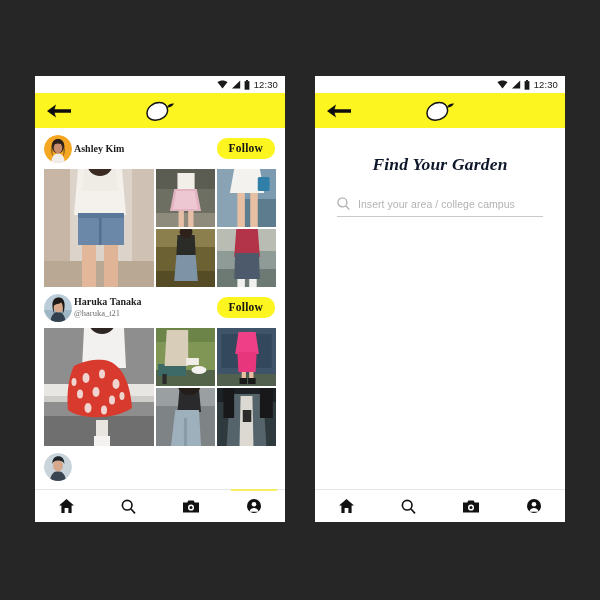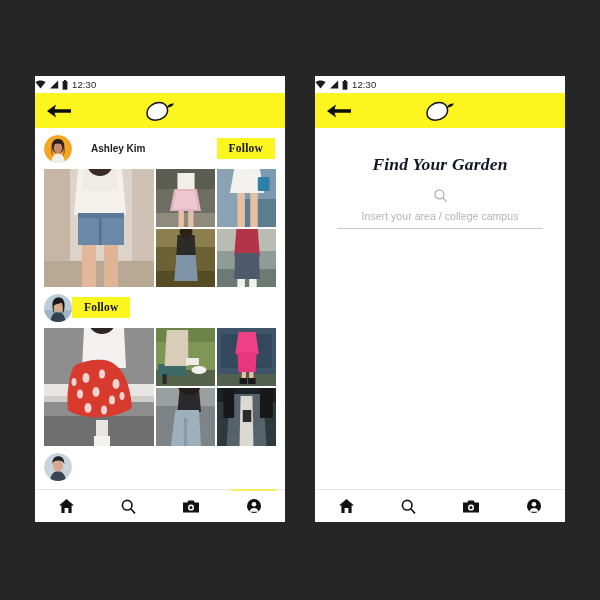--- a/index.html
+++ b/index.html
@@ -32,20 +32,21 @@
   }
   #phone-feed   { left: 35px; }
   #phone-search { left: 315px; }
 
   
   .status-bar {
     height: 17px;
     background: #ffffff;
     display: flex;
     align-items: center;
+    justify-content: flex-end;
     padding-right: 7px;
     gap: 4px;
     flex: 0 0 auto;
   }
   .status-icons { display: flex; align-items: center; gap: 3px; }
   .st-ico { display: block; }
   .status-time {
     font-size: 9.5px;
     color: #1a1a1a;
     font-family: "Liberation Sans", sans-serif;
@@ -102,45 +103,46 @@
   }
   .avatar {
     width: 28px;
     height: 28px;
     border-radius: 50%;
     flex: 0 0 auto;
     overflow: hidden;
     position: relative;
   }
   .user-meta {
-    margin-left: 19px;
+    margin-left: 2px;
     flex: 1 1 auto;
     min-width: 0;
     display: flex;
     flex-direction: column;
     justify-content: center;
+    font-family: Liberation Serif, serif;
   }
   .user-name {
     font-size: 10px;
     font-weight: bold;
     color: #1d1d1d;
     line-height: 12px;
     white-space: nowrap;
   }
   .user-handle {
     font-size: 8.5px;
     color: #6d6d6d;
     line-height: 11px;
     white-space: nowrap;
   }
   .follow-btn {
     flex: 0 0 auto;
     background: #fdf520;
     border: none;
-    border-radius: 0;
+    border-radius: 10px;
     height: 21px;
     padding: 0 12px;
     font-family: "Liberation Serif", serif;
     font-weight: bold;
     font-size: 11.5px;
     color: #141414;
     letter-spacing: 0.2px;
     cursor: pointer;
     line-height: 21px;
   }
@@ -195,27 +197,26 @@
     text-align: center;
     font-family: "Liberation Serif", serif;
     font-style: italic;
     font-weight: bold;
     font-size: 17.5px;
     color: #0f172a;
     margin-top: 26px;
     letter-spacing: 0.2px;
   }
   .search-field {
-    margin-top: 14px;
+    margin-top: 22px;
     display: flex;
     align-items: center;
     gap: 8px;
     border-bottom: 1.5px solid #c9c9c9;
     padding-bottom: 6px;
-    flex-direction: column;
   }
   .search-placeholder {
     font-size: 10.5px;
     color: #b3b3b3;
     font-family: "Liberation Sans", sans-serif;
     letter-spacing: 0.05px;
   }
 </style>
 </head>
 <body>
@@ -339,20 +340,24 @@
 
       <div class="user-row">
         <div class="avatar">
           <svg width="28" height="28" viewBox="0 0 28 28">
             <circle cx="14" cy="14" r="14" fill="#b9ccd8"></circle>
             <rect x="0" y="16" width="28" height="12" fill="#9fb6c4"></rect>
             <path d="M6.5 28 C7 21 10 18 14 18 C18 18 21 21 21.5 28 Z" fill="#32414d"></path>
             <ellipse cx="14.5" cy="12.5" rx="5" ry="6" fill="#d9a98b"></ellipse>
             <path d="M8.4 11 C8.4 5.8 11 3.4 14.6 3.4 C18.2 3.4 20.6 5.8 20.6 11 C20.6 16 19.6 18.6 18.6 19.8 C19.4 14 18.6 9.6 17.2 8.4 C15.6 10 11 9.6 9.8 12 C9.6 15.4 10 18 10.6 19.8 C9.4 18.2 8.4 15.6 8.4 11 Z" fill="#1f1a18"></path>
           </svg>
+        </div>
+        <div class="user-meta">
+          <span class="user-name">Haruka Tanaka</span>
+          <span class="user-handle">@haruka_t21</span>
         </div>
         <button class="follow-btn">Follow</button>
       </div>
 
       <div class="photo-grid">
         <div class="cell cell-big">
           <svg width="100%" height="100%" viewBox="0 0 110 118" preserveAspectRatio="none">
             <rect width="110" height="118" fill="#8e8e8e"></rect>
             <rect x="0" y="88" width="110" height="30" fill="#6f6f6f"></rect>
             <rect x="0" y="56" width="110" height="12" fill="#e8e6e3"></rect>

